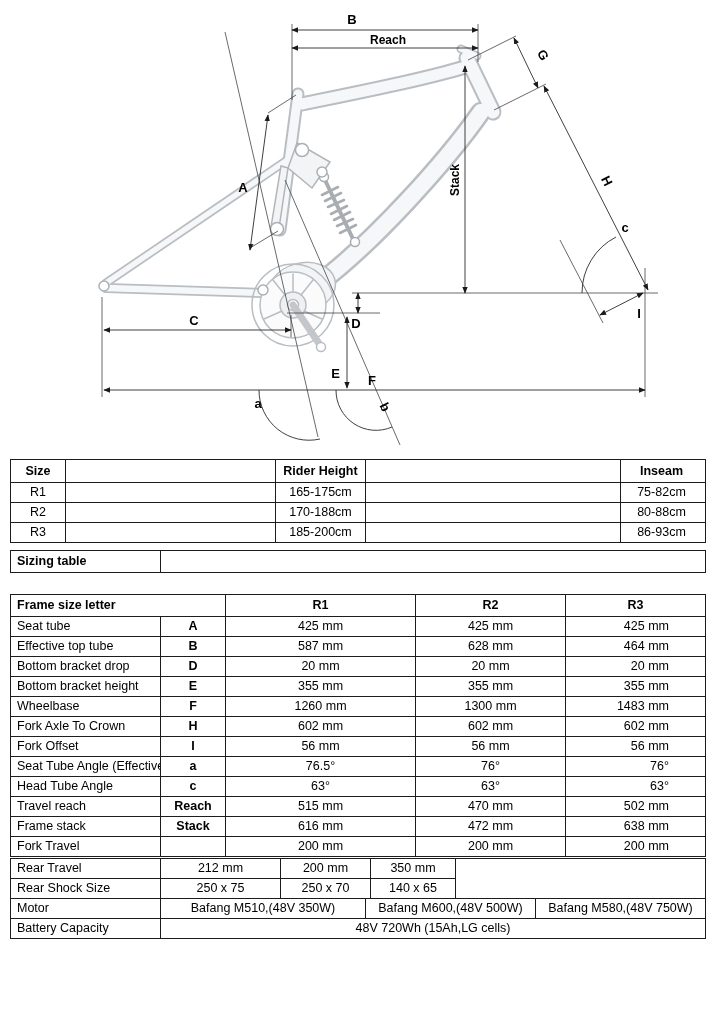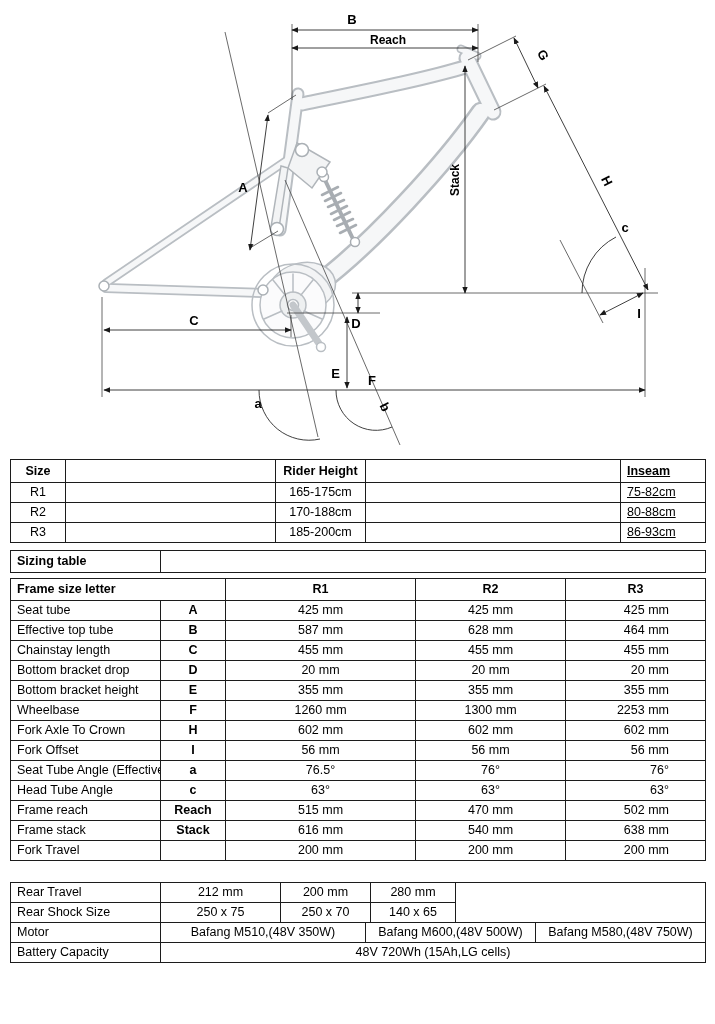--- a/index.html
+++ b/index.html
@@ -30,27 +30,27 @@
     border: 1px solid #1c1c1c;
     padding: 2px 6px;
     height: 20px;
     white-space: nowrap;
     overflow: hidden;
     font-weight: normal;
   }
   th, .b { font-weight: bold; }
   .c { text-align: center; }
   .l { text-align: left; }
-  .r { text-align: left; padding-right: 9px; text-decoration: underline; }
+  .r { text-align: center; padding-right: 9px; }
   .r3v { text-align: right; padding-right: 36px; }
   .t-top th { height: 23px; }
   .t-top { margin-bottom: 7px; }
-  .t-title { margin-bottom: 5px; border-radius: 9px; }
+  .t-title { margin-bottom: 21px; border-radius: 9px; }
   .t-title td { height: 22px; }
-  .t-main { margin-bottom: 21px; }
+  .t-main { margin-bottom: 1px; }
   .t-main th { height: 22px; }
 </style>
 </head>
 <body>
 
 <div class="diagram-wrap">
 <svg viewBox="0 0 715 455" width="715" height="455">
   <defs>
     <marker id="arr" viewBox="0 0 10 10" refX="9" refY="5" markerWidth="7.5" markerHeight="7.5" orient="auto-start-reverse">
       <path d="M0,1 L10,5 L0,9 z" fill="#1a1a1a"></path>
@@ -243,46 +243,39 @@
       <td class="r3v">425 mm</td>
     </tr>
     <tr>
       <td class="l">Effective top tube</td>
       <td class="c b">B</td>
       <td class="c">587 mm</td>
       <td class="c">628 mm</td>
       <td class="r3v">464 mm</td>
     </tr>
     <tr>
-      <td class="l">Chainstay length</td>
-      <td class="c b">C</td>
-      <td class="c">455 mm</td>
-      <td class="c">455 mm</td>
-      <td class="r3v">455 mm</td>
-    </tr>
-    <tr>
       <td class="l">Bottom bracket drop</td>
       <td class="c b">D</td>
       <td class="c">20 mm</td>
       <td class="c">20 mm</td>
       <td class="r3v">20 mm</td>
     </tr>
     <tr>
       <td class="l">Bottom bracket height</td>
       <td class="c b">E</td>
       <td class="c">355 mm</td>
       <td class="c">355 mm</td>
       <td class="r3v">355 mm</td>
     </tr>
     <tr>
       <td class="l">Wheelbase</td>
       <td class="c b">F</td>
       <td class="c">1260 mm</td>
       <td class="c">1300 mm</td>
-      <td class="r3v">2253 mm</td>
+      <td class="r3v">1483 mm</td>
     </tr>
     <tr>
       <td class="l">Fork Axle To Crown</td>
       <td class="c b">H</td>
       <td class="c">602 mm</td>
       <td class="c">602 mm</td>
       <td class="r3v">602 mm</td>
     </tr>
     <tr>
       <td class="l">Fork Offset</td>
@@ -299,31 +292,31 @@
       <td class="r3v">76°</td>
     </tr>
     <tr>
       <td class="l">Head Tube Angle</td>
       <td class="c b">c</td>
       <td class="c">63°</td>
       <td class="c">63°</td>
       <td class="r3v">63°</td>
     </tr>
     <tr>
-      <td class="l">Frame reach</td>
+      <td class="l">Travel reach</td>
       <td class="c b">Reach</td>
       <td class="c">515 mm</td>
       <td class="c">470 mm</td>
       <td class="r3v">502 mm</td>
     </tr>
     <tr>
       <td class="l">Frame stack</td>
       <td class="c b">Stack</td>
       <td class="c">616 mm</td>
-      <td class="c">540 mm</td>
+      <td class="c">472 mm</td>
       <td class="r3v">638 mm</td>
     </tr>
     <tr>
       <td class="l">Fork Travel</td>
       <td class="c b"></td>
       <td class="c">200 mm</td>
       <td class="c">200 mm</td>
       <td class="r3v">200 mm</td>
     </tr>
   </tbody>
@@ -337,21 +330,21 @@
         <col style="width:5px">
         <col style="width:85px">
         <col style="width:80px">
         <col style="width:170px">
       </colgroup>
     <tbody>
         <tr>
       <td class="l">Rear Travel</td>
       <td class="c">212 mm</td>
       <td colspan="2" class="c">200 mm</td>
-      <td class="c">280 mm</td>
+      <td class="c">350 mm</td>
       <td colspan="2" rowspan="2"></td>
     </tr>
     <tr>
       <td class="l">Rear Shock Size</td>
       <td class="c">250 x 75</td>
       <td colspan="2" class="c">250 x 70</td>
       <td class="c">140 x 65</td>
     </tr>
     <tr>
       <td class="l">Motor</td>

